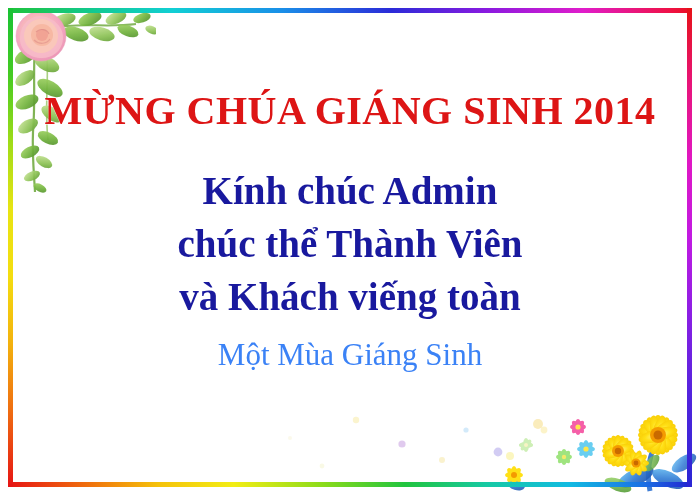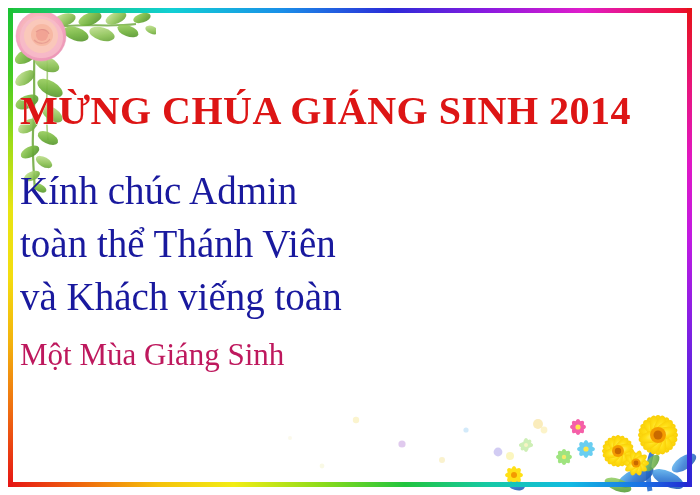--- a/index.html
+++ b/index.html
@@ -88,21 +88,21 @@
     pointer-events: none;
     opacity: 0.55;
   }
 
   
   .text-area {
     position: absolute;
     left: 20px; top: 18px;
     width: 660px; height: 460px;
     z-index: 5;
-    text-align: left;
+    text-align: center;
   }
 
   .line-title {
     margin: 0;
     position: absolute;
     left: 0; top: 70px;
     width: 660px;
     color: #dd1515;
     font-weight: bold;
     font-size: 40px;
@@ -111,35 +111,35 @@
     white-space: nowrap;
     text-shadow: 0 1px 0 rgba(255,255,255,0.6);
   }
 
   .line-blue {
     margin: 0;
     position: absolute;
     left: 0;
     width: 660px;
     color: #19199e;
-    font-weight: normal;
+    font-weight: bold;
     font-size: 39px;
     line-height: 46px;
     white-space: nowrap;
   }
   .blue-1 { top: 150px; }
   .blue-2 { top: 203px; }
   .blue-3 { top: 256px; }
 
   .line-crimson {
     margin: 0;
     position: absolute;
     left: 0;
     width: 660px;
-    color: #be185d;
+    color: #3b82f6;
     font-weight: normal;
     font-size: 31px;
     line-height: 38px;
     white-space: nowrap;
   }
   .crim-1 { top: 318px; }
   .crim-2 { top: 363px; }
 </style>
 </head>
 <body>
@@ -357,20 +357,20 @@
       </g>
       <circle r="3" fill="#f49a00"></circle>
     </g>
   </svg>
 
   <div class="text-area">
 
     <div class="line-title">MỪNG CHÚA GIÁNG SINH 2014</div>
 
     <div class="line-blue blue-1">Kính chúc Admin</div>
-    <div class="line-blue blue-2">toàn thể Thánh Viên</div>
+    <div class="line-blue blue-2">chúc thể Thành Viên</div>
     <div class="line-blue blue-3">và Khách viếng toàn</div>
 
     <div class="line-crimson crim-1">Một Mùa Giáng Sinh</div>
 
   </div>
 
 </div>
 
 </body></html>

